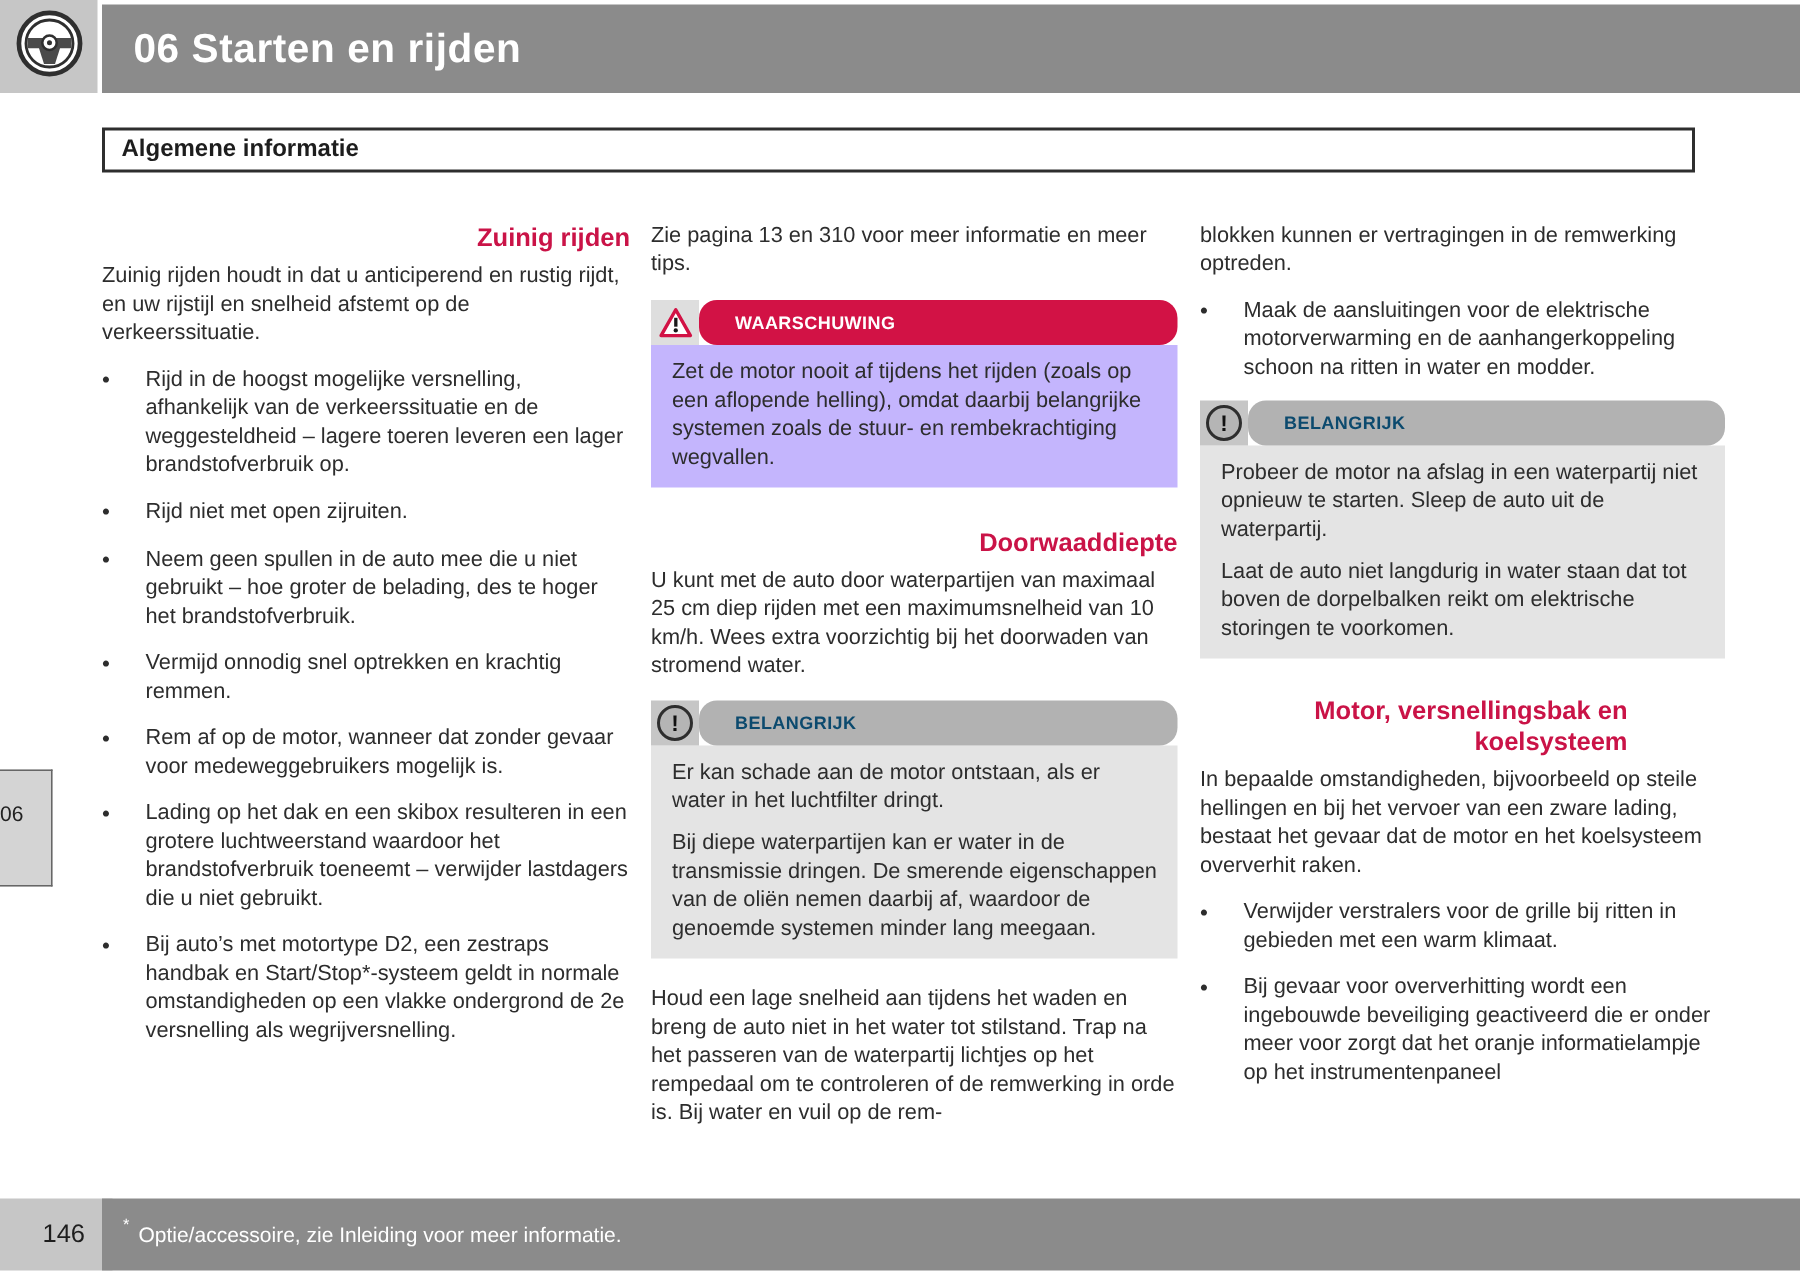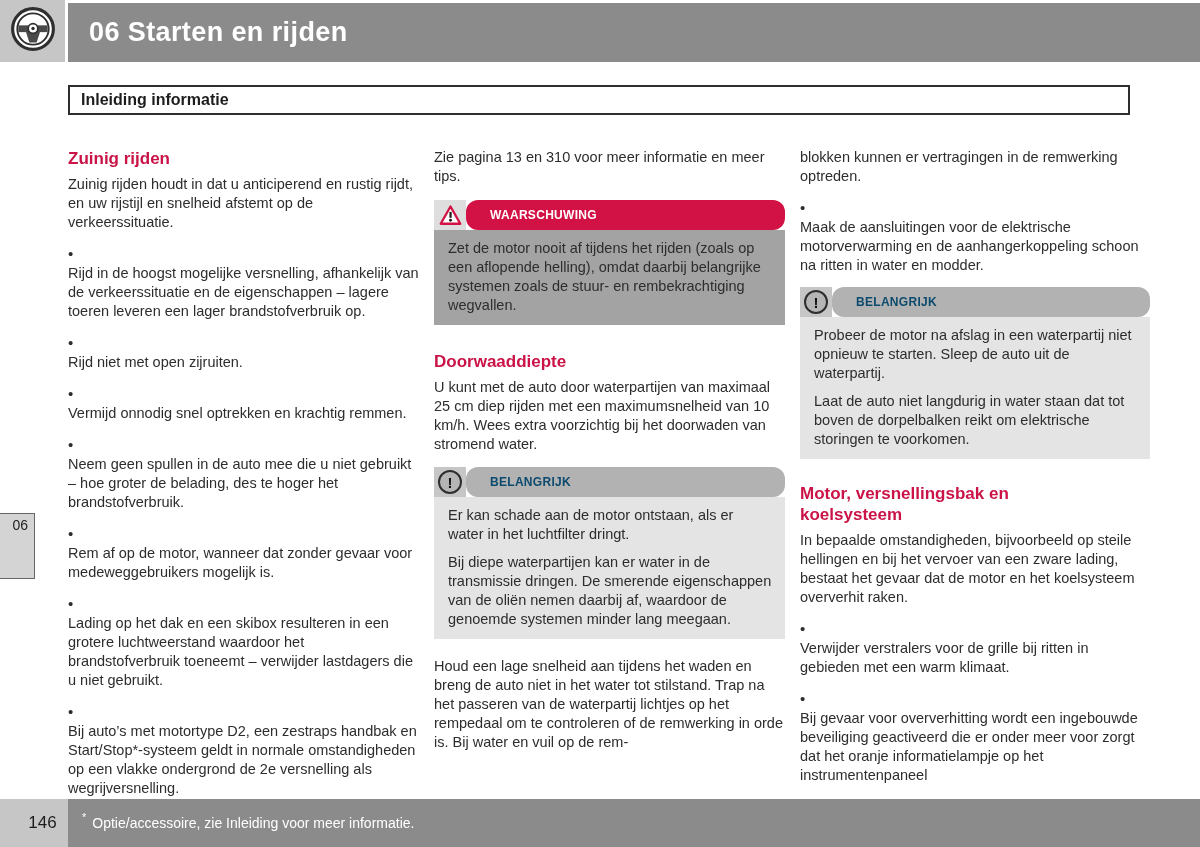--- a/index.html
+++ b/index.html
@@ -20,50 +20,50 @@
   #sectionbox{left:68px;top:85px;width:1058px;height:26px;border:2px solid #2e2e2e;
     display:flex;align-items:center;background:#fff;}
   #sectionbox .label{font-size:16px;font-weight:bold;padding-left:11px;color:#1d1d1d;}
 
   
   .col{top:148px;font-size:14.5px;line-height:19px;}
   #col-left{left:68px;width:352px;}
   #col-mid{left:434px;width:351px;}
   #col-right{left:800px;width:350px;}
 
-  .h-pink{color:#ca1347;font-size:17px;line-height:21px;font-weight:bold;margin:0 0 6px 0;}
+  .h-pink{color:#ca1347;font-size:17px;line-height:21px;font-weight:bold;margin:0 0 6px 0;text-align:right;}
   .col p{margin:0 0 10px 0;}
-  .bullet{display:flex;margin:12px 0 8px 0;flex-direction:column;}
+  .bullet{display:flex;margin:12px 0 8px 0;}
   .bullet .dot{width:29px;flex:none;}
   .bullet .dot::before{content:"\2022";font-size:15px;}
   .bullet .btxt{flex:1;}
 
   
   .alertbox{margin:14px 0 26px 0;}
   .alert-head{display:flex;height:30px;}
   .alert-ico{width:32px;background:#dedede;display:flex;align-items:center;justify-content:center;flex:none;}
   .alert-bar{flex:1;display:flex;align-items:center;padding-left:24px;
     font-weight:bold;font-size:12px;letter-spacing:.3px;border-radius:12px;}
   .warn .alert-bar{background:#d21245;color:#ffffff;}
-  .warn .alert-body{background:#a3a3a3;}
+  .warn .alert-body{background:#c4b5fd;}
   .imp .alert-ico{background:#c6c6c6;}
   .imp .alert-bar{background:#b2b2b2;color:#0c4a6e;}
   .imp .alert-body{background:#e4e4e4;}
   .alert-body{padding:9px 13px 10px 14px;}
   .alert-body p{margin:0 0 9px 0;}
   .alert-body p:last-child{margin-bottom:0;}
 
   .circle-ico{width:20px;height:20px;border-radius:50%;border:2px solid #2e2e2e;background:#b5b5b5;
     display:flex;align-items:center;justify-content:center;}
   .circle-ico::before{content:"!";font-weight:bold;font-size:15px;color:#111;line-height:1;}
 
   
-  #tab06{left:0;top:513px;width:35px;height:66px;background:#d4d4d4;
+  #tab06{left:0;top:513px;width:35px;height:78px;background:#d4d4d4;
     border:1px solid #666;border-left:none;box-sizing:border-box;
-    font-size:14px;color:#222;text-align:right;padding:3px 6px 0 0;}
+    font-size:14px;color:#222;padding:20px 6px 0 0;}
 
   
   #footnum{left:0;top:799px;width:65px;height:48px;background:#c6c6c6;
     display:flex;align-items:center;justify-content:center;font-size:17px;color:#1d1d1d;padding-left:10px;}
   #footbar{left:68px;top:799px;width:1132px;height:48px;background:#8b8b8b;color:#fff;
     display:flex;align-items:center;font-size:14px;padding-left:14px;box-sizing:border-box;}
   #footbar .star{vertical-align:super;font-size:11px;margin-right:6px;align-self:flex-start;padding-top:12px;}
 
   .mt0{margin-top:0;}
   .narrow-heading{max-width:285px;}
@@ -83,42 +83,42 @@
       <circle cx="22" cy="21.5" r="4.6" fill="#ffffff" stroke="#2f2f2f" stroke-width="1.6"></circle>
       <circle cx="22" cy="21.5" r="1.6" fill="#2f2f2f"></circle>
     </svg>
   </span>
 </div>
 <div class="abs" id="topbar">
   <span class="title">06 Starten en rijden</span>
 </div>
 
 <div class="abs" id="sectionbox">
-  <span class="label">Inleiding informatie</span>
+  <span class="label">Algemene informatie</span>
 </div>
 
 <div class="abs col" id="col-left">
   <div class="h-pink">Zuinig rijden</div>
   <p>Zuinig rijden houdt in dat u anticiperend en rustig rijdt, en uw rijstijl en snelheid afstemt op de verkeerssituatie.</p>
 
   <div class="bullet">
     <span class="dot"></span>
-    <span class="btxt">Rijd in de hoogst mogelijke versnelling, afhankelijk van de verkeerssituatie en de eigenschappen – lagere toeren leveren een lager brandstofverbruik op.</span>
+    <span class="btxt">Rijd in de hoogst mogelijke versnelling, afhankelijk van de verkeerssituatie en de weggesteldheid – lagere toeren leveren een lager brandstofverbruik op.</span>
   </div>
   <div class="bullet">
     <span class="dot"></span>
     <span class="btxt">Rijd niet met open zijruiten.</span>
   </div>
   <div class="bullet">
     <span class="dot"></span>
+    <span class="btxt">Neem geen spullen in de auto mee die u niet gebruikt – hoe groter de belading, des te hoger het brandstofverbruik.</span>
+  </div>
+  <div class="bullet">
+    <span class="dot"></span>
     <span class="btxt">Vermijd onnodig snel optrekken en krachtig remmen.</span>
-  </div>
-  <div class="bullet">
-    <span class="dot"></span>
-    <span class="btxt">Neem geen spullen in de auto mee die u niet gebruikt – hoe groter de belading, des te hoger het brandstofverbruik.</span>
   </div>
   <div class="bullet">
     <span class="dot"></span>
     <span class="btxt">Rem af op de motor, wanneer dat zonder gevaar voor medeweggebruikers mogelijk is.</span>
   </div>
   <div class="bullet">
     <span class="dot"></span>
     <span class="btxt">Lading op het dak en een skibox resulteren in een grotere luchtweerstand waardoor het brandstofverbruik toeneemt – verwijder lastdagers die u niet gebruikt.</span>
   </div>
   <div class="bullet">

